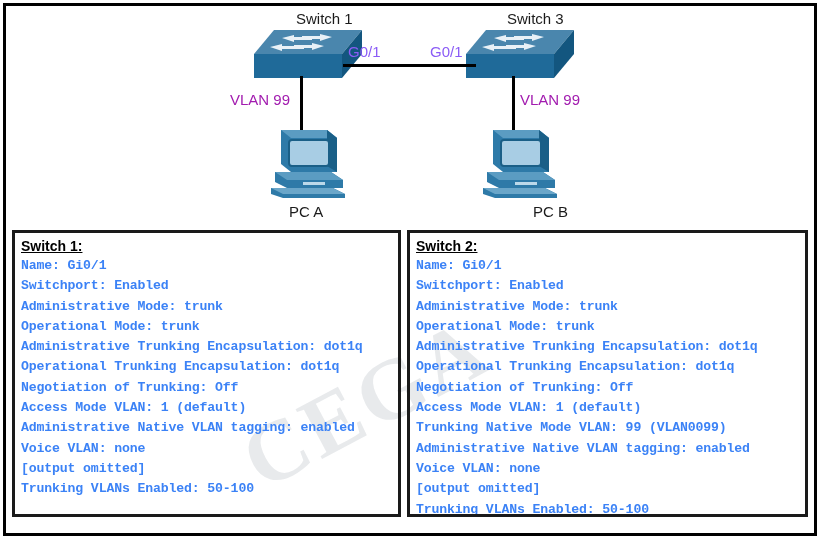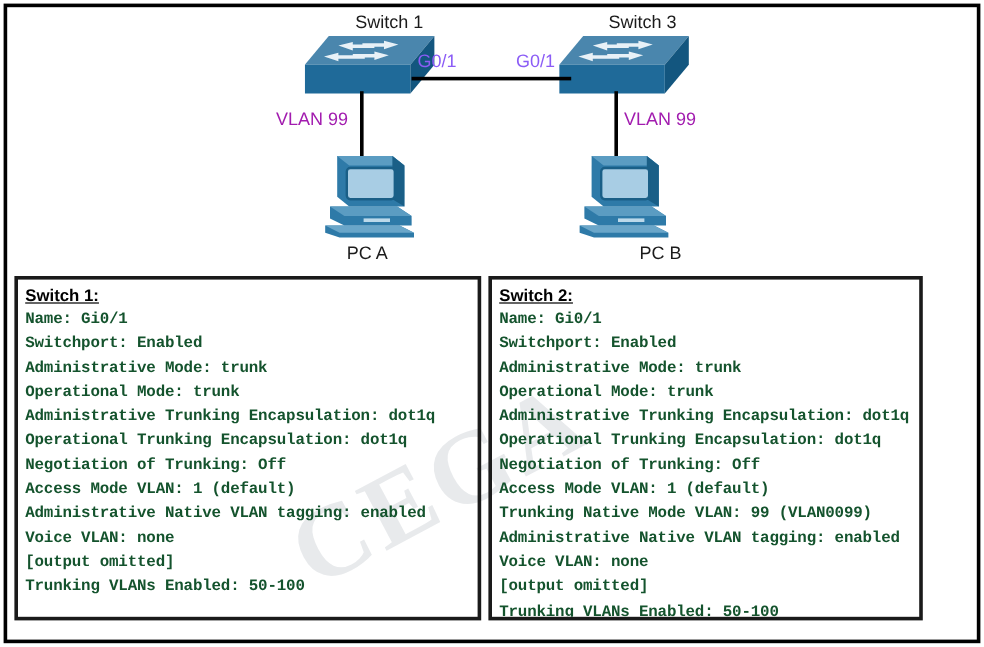--- a/index.html
+++ b/index.html
@@ -86,36 +86,36 @@
   .config-box {
     position: absolute;
     top: 230px;
     border: 3px solid #1a1a1a;
     box-sizing: border-box;
     background: transparent;
     padding: 5px 4px 4px 6px;
     overflow: hidden;
   }
   #config-box-left  { left: 12px;  width: 389px; height: 287px; }
-  #config-box-right { left: 407px; width: 362px; height: 287px; }
+  #config-box-right { left: 407px; width: 401px; height: 287px; }
   .config-title {
     font-family: "Liberation Sans", sans-serif;
     font-size: 14px;
     font-weight: bold;
     color: #000000;
     text-decoration: underline;
     line-height: 17px;
     margin-bottom: 1px;
     white-space: nowrap;
   }
   .config-line {
     font-family: "Liberation Mono", monospace;
     font-size: 13.2px;
     font-weight: bold;
-    color: #14532d;
+    color: #3b82f6;
     line-height: 20.3px;
     white-space: pre;
     letter-spacing: -0.15px;
   }
 </style>
 </head>
 <body>
 
 <div id="page">
 

